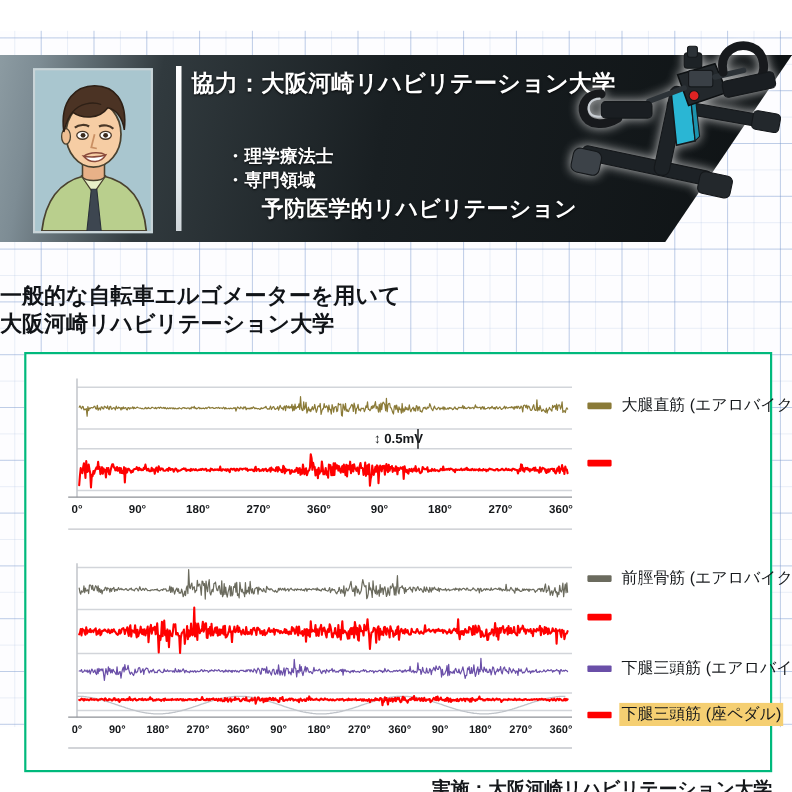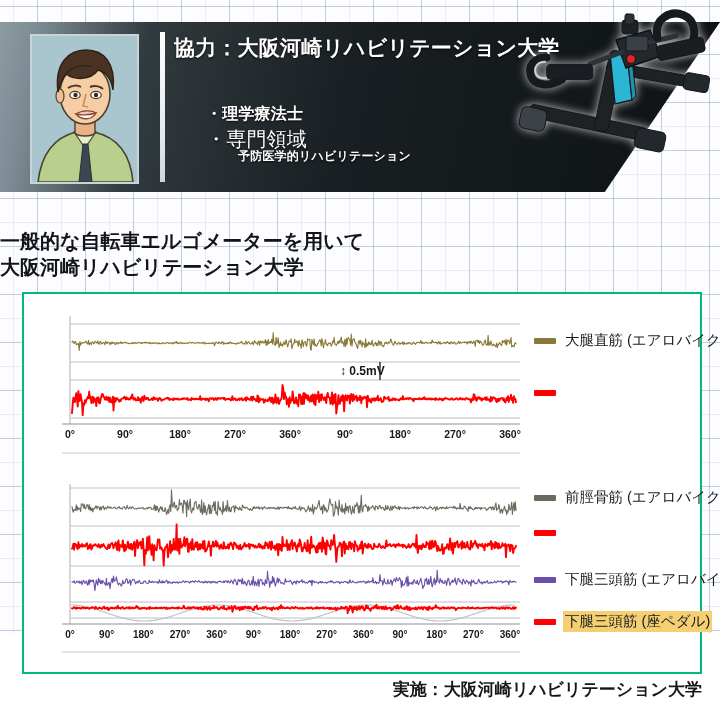--- a/index.html
+++ b/index.html
@@ -12,20 +12,21 @@
   #page{
     position:relative;width:720px;height:633px;
     background-color:#fdfdff;
     background-image:
       linear-gradient(to right, rgba(120,150,205,.38) 1px, transparent 1px),
       linear-gradient(to bottom, rgba(120,150,205,.38) 1px, transparent 1px),
       linear-gradient(to right, rgba(150,175,215,.20) 1px, transparent 1px),
       linear-gradient(to bottom, rgba(150,175,215,.20) 1px, transparent 1px);
     background-size:48px 48px,48px 48px,24px 24px,24px 24px;
     background-position:-11px 6px,-11px 6px,-11px 6px,-11px 6px;
+    margin-top:28px;
   }
 
   
   #banner{
     position:absolute;left:0;top:22px;width:720px;height:170px;
     overflow:hidden;
   }
   #banner-bg{
     position:absolute;inset:0;
     background:linear-gradient(100deg,#8c9ba2 0%,#7e8d95 6%,#2d3438 22%,#171c1f 45%,#101416 72%,#0c0f11 100%);
@@ -46,22 +47,22 @@
     background:linear-gradient(to bottom,#ffffff,#e3e9ec 70%,#cfd6da);
   }
   .btext{
     position:absolute;color:#ffffff;
     text-shadow:0 1px 2px rgba(0,0,0,.85);
     white-space:pre;letter-spacing:.2px;
   }
   #b-line1{left:174px;top:12px;font-size:21px;font-weight:700;}
   #b-line2{left:213px;top:44px;font-size:21px;font-weight:700;}
   #b-b1{left:206px;top:82px;font-size:16px;font-weight:600;}
-  #b-b2{left:206px;top:104px;font-size:20px;font-weight:400;}
-  #b-b3{left:238px;top:126px;font-size:12px;font-weight:600;text-align:center;}
+  #b-b2{left:206px;top:104px;font-size:16px;font-weight:700;}
+  #b-b3{left:238px;top:126px;font-size:20px;font-weight:600;text-align:center;}
   #b-b4{left:238px;top:148px;font-size:16px;font-weight:600;}
 
   
   #bike{position:absolute;left:498px;top:8px;width:216px;height:165px;
         filter:drop-shadow(0 0 5px rgba(255,255,255,.75));}
 
   
   #midtitle{
     position:absolute;left:0;top:228px;width:720px;
     color:#111418;font-size:20px;line-height:26px;font-weight:600;

